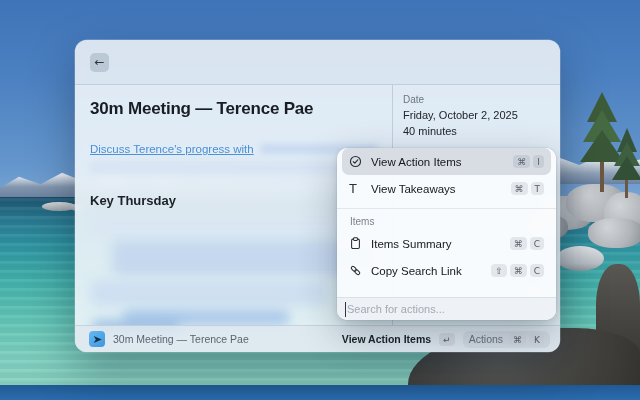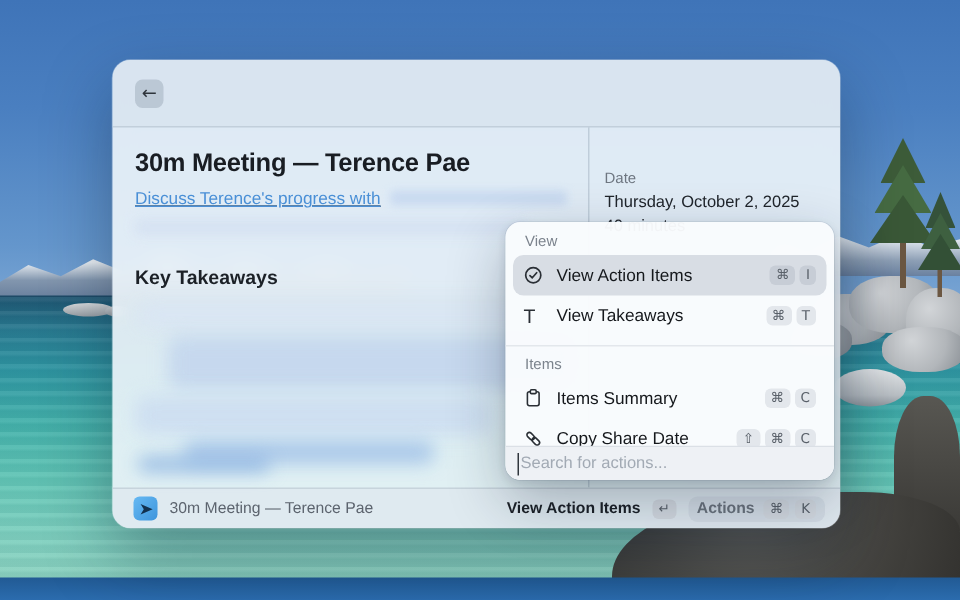--- a/index.html
+++ b/index.html
@@ -53,53 +53,53 @@
   .win-header { position:absolute; left:0; top:0; width:100%; height:45px;
     background:rgba(215,227,238,0.75); border-bottom:1px solid rgba(90,110,130,0.18); }
   .back-btn { position:absolute; left:15px; top:13px; width:19px; height:19px; border:0;
     border-radius:5px; background:rgba(125,139,155,0.32); color:#2e343b; font-size:12px;
     line-height:19px; text-align:center; cursor:pointer; font-family:"DejaVu Sans",sans-serif; }
   .win-body { position:absolute; left:0; top:45px; right:0; bottom:27px; display:flex; }
   .main-col { width:318px; padding:9px 15px 0; border-right:1px solid rgba(110,128,146,0.28); position:relative; }
   .doc-title { font-size:17px; font-weight:700; color:#191d23; letter-spacing:-0.2px; margin-top:5px; }
   .h2 { font-size:13px; font-weight:700; color:#1c2127; }
   .purpose-h { margin-top:16px; }
-  .link-line { margin-top:8px; font-size:11.5px; white-space:nowrap;text-decoration:underline; }
+  .link-line { margin-top:24px; font-size:11.5px; white-space:nowrap; }
   .doc-link { color:#4a8fd6; text-decoration:underline; cursor:pointer; }
   .blur-inline { display:inline-block; width:118px; height:10px; margin-left:6px; vertical-align:-1px;
     background:#c9daf0; border-radius:3px; filter:blur(3px); }
   .blur-line { margin-top:7px; width:262px; height:11px; background:#d6e2f2; border-radius:3px; filter:blur(4px); }
   .takeaways-h { margin-top:20px; }
   .blur-field { position:relative; margin-top:10px; height:112px; }
   .blob { position:absolute; border-radius:8px; filter:blur(6px); }
   .bl1 { left:2px; top:0; width:258px; height:16px; background:#dae6f4; }
   .bl2 { left:22px; top:22px; width:272px; height:36px; background:#c6d8ee; }
   .bl3 { left:0; top:62px; width:238px; height:26px; background:#cedff1; }
   .bl4 { left:32px; top:92px; width:168px; height:15px; background:#a9c7e9; }
   .bl5 { left:2px; top:103px; width:88px; height:9px; background:#8fb5e2; }
   .side-col { flex:1; padding:9px 10px 0; }
-  .side-label { font-size:10px; color:#6e7680; margin-top:20px; }
+  .side-label { font-size:10px; color:#6e7680; margin-top:0; }
   .side-value { font-size:11px; color:#20252b; margin-top:4px; }
   .side-gap { margin-top:11px; }
 
   .win-footer { position:absolute; left:0; bottom:0; width:100%; height:27px;
     background:rgba(222,231,240,0.85); border-top:1px solid rgba(90,110,130,0.18);
     display:flex; align-items:center; padding:0 10px 0 14px; }
   .app-badge { width:16px; height:16px; border-radius:4px; flex:0 0 16px;
     background:linear-gradient(135deg,#66b9f3 0%,#3e95dc 100%);
     display:flex; align-items:center; justify-content:center; }
   .footer-title { margin-left:8px; font-size:10.5px; color:#5c646e; }
   .footer-right { margin-left:auto; display:flex; align-items:center; gap:8px; }
   .primary-action { font-size:10.5px; font-weight:700; color:#1b2026; cursor:pointer; }
   kbd { display:inline-block; min-width:10px; padding:1px 4px; height:13px; line-height:12px;
     text-align:center; background:#d3d9e0; border-radius:4px; font-size:9px; color:#596069;
     font-family:"DejaVu Sans",sans-serif; }
   .actions-pill { display:flex; align-items:center; gap:4px; background:rgba(198,207,217,0.45);
     border-radius:6px; padding:2px 6px; cursor:pointer; }
-  .actions-pill .lbl { font-size:10.5px; color:#6a727c; margin-right:2px;font-weight:bold; }
+  .actions-pill .lbl { font-size:10.5px; color:#6a727c; margin-right:2px; }
 
   
   .palette { position:absolute; left:337px; top:148px; width:219px; height:172px; z-index:10;
     border-radius:10px; background:rgba(249,251,253,0.97);
     box-shadow:0 14px 38px rgba(15,30,50,0.30), 0 2px 8px rgba(15,30,50,0.12), 0 0 0 0.5px rgba(120,135,150,0.18);
     overflow:hidden; }
   .p-label { padding:8px 13px 3px; font-size:10px; color:#7b838d; }
   .p-label.second { padding-top:7px; }
   .p-row { display:flex; align-items:center; height:27px; margin:0 5px; padding:0 7px;
     border-radius:7px; font-size:11.5px; color:#15181c; cursor:pointer; }
@@ -161,33 +161,33 @@
       <button class="back-btn">←</button>
     </div>
 
     <div class="win-body">
       <div class="main-col">
         <div class="doc-title">30m Meeting — Terence Pae</div>
         <div class="link-line">
           <span class="doc-link">Discuss Terence's progress with</span><span class="blur-inline"></span>
         </div>
         <div class="blur-line"></div>
-        <div class="h2 takeaways-h">Key Takeaways</div>
+        <div class="h2 takeaways-h">Key Thursday</div>
         <div class="blur-field">
           <div class="blob bl1"></div>
           <div class="blob bl2"></div>
           <div class="blob bl3"></div>
           <div class="blob bl4"></div>
           <div class="blob bl5"></div>
         </div>
       </div>
 
       <div class="side-col">
         <div class="side-label">Date</div>
-        <div class="side-value">Thursday, October 2, 2025</div>
+        <div class="side-value">Friday, October 2, 2025</div>
         <div class="side-value">40 minutes</div>
       </div>
     </div>
 
     <div class="win-footer">
       <div class="app-badge">
         <svg width="11" height="11" viewBox="0 0 16 16">
           <path d="M2.5 13.2 L14.2 8 L2.5 2.8 L5.6 8 Z" fill="#12314f"></path>
         </svg>
       </div>
@@ -198,21 +198,20 @@
         <div class="actions-pill">
           <span class="lbl">Actions</span>
           <kbd>⌘</kbd>
           <kbd>K</kbd>
         </div>
       </div>
     </div>
   </div>
 
   <div class="palette">
-    <div class="p-label">View</div>
 
     <div class="p-row selected">
       <span class="row-icon">
         <svg width="13" height="13" viewBox="0 0 16 16">
           <circle cx="8" cy="8" r="6.2" fill="none" stroke="#2a2f35" stroke-width="1.4"></circle>
           <path d="M5.3 8.3 L7.2 10.1 L10.8 5.9" fill="none" stroke="#2a2f35" stroke-width="1.4" stroke-linecap="round" stroke-linejoin="round"></path>
         </svg>
       </span>
       <span>View Action Items</span>
       <span class="keys">
@@ -252,21 +251,21 @@
 
     <div class="p-row">
       <span class="row-icon">
         <svg width="13" height="13" viewBox="0 0 16 16">
           <g transform="rotate(45 8 8)" fill="none" stroke="#2a2f35" stroke-width="1.3">
             <rect x="1.5" y="6" width="7" height="4" rx="2"></rect>
             <rect x="7.5" y="6" width="7" height="4" rx="2"></rect>
           </g>
         </svg>
       </span>
-      <span>Copy Share Date</span>
+      <span>Copy Search Link</span>
       <span class="keys">
         <kbd>⇧</kbd>
         <kbd>⌘</kbd>
         <kbd>C</kbd>
       </span>
     </div>
 
     <div class="p-search">
       <div class="caret"></div>
       <input type="text" placeholder="Search for actions..." style="">

